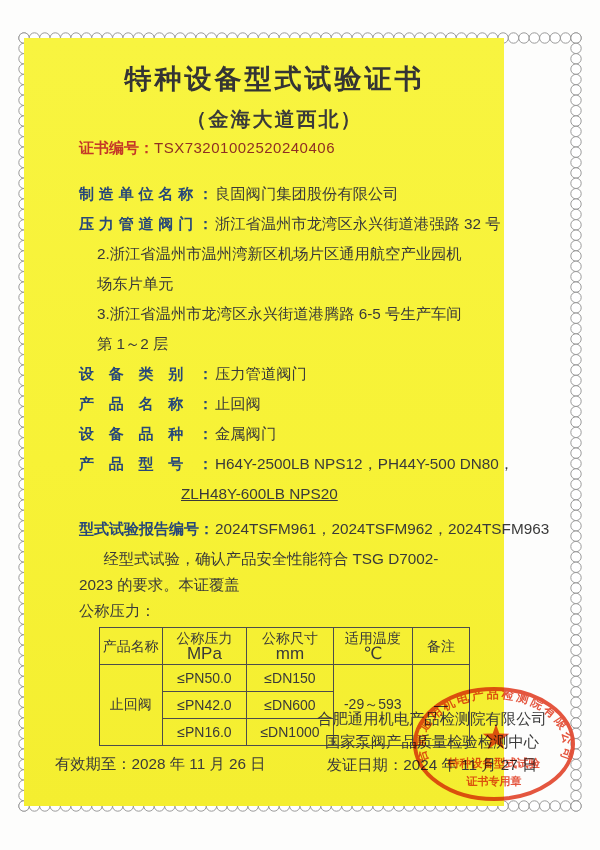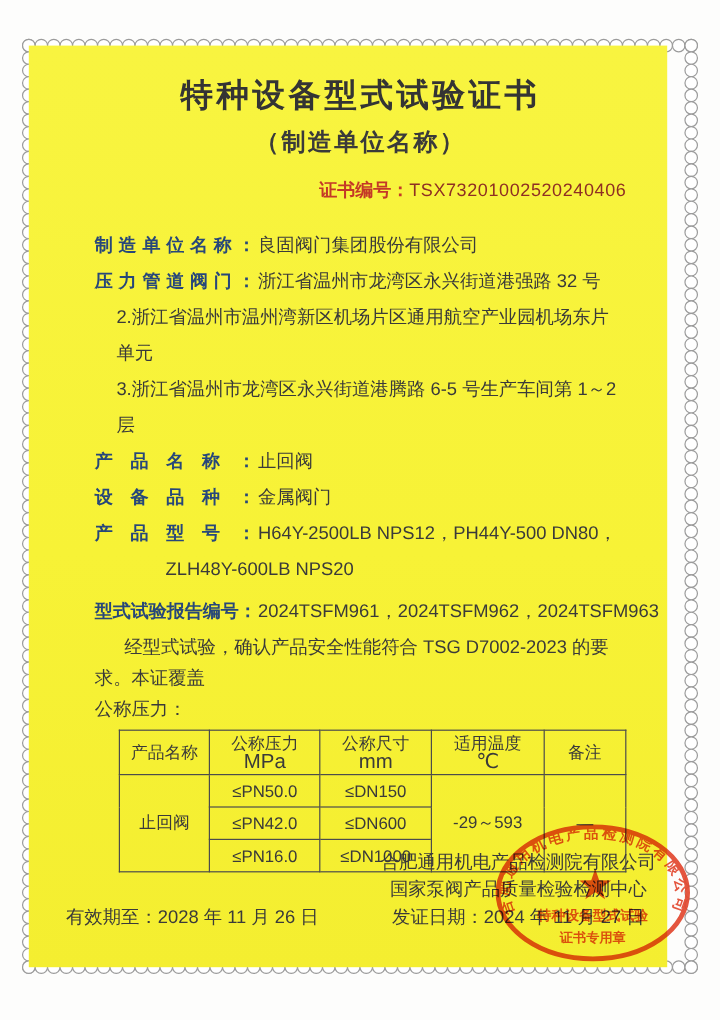--- a/index.html
+++ b/index.html
@@ -3,39 +3,39 @@
 <meta charset="utf-8">
 <style>
   html,body{margin:0;padding:0;}
   body{
     width:600px;height:850px;position:relative;background:#fdfdfc;
     font-family:"Liberation Sans","DejaVu Sans",sans-serif;
     overflow:hidden;
   }
   #scallops{position:absolute;left:0;top:0;width:600px;height:850px;z-index:0;}
   .sheet{
-    position:absolute;left:24px;top:38px;width:532px;height:768px;z-index:1;
+    position:absolute;left:24px;top:38px;width:480px;height:768px;z-index:1;
     background:linear-gradient(180deg,#f8f440 0%,#f7f236 55%,#f4ee30 100%);
   }
   .content{position:absolute;inset:0;padding:24px 34px 0 55px;box-sizing:border-box;}
   .title{text-align:center;font-size:27px;font-weight:700;color:#343434;letter-spacing:3px;line-height:34px;}
   .subtitle{text-align:center;font-size:20px;font-weight:700;color:#3a3a3a;letter-spacing:2px;line-height:28px;margin-top:9px;}
-  .cert-no{text-align:right;font-size:15px;line-height:22px;margin-top:15px;color:#c43828;font-weight:700;}
+  .cert-no{text-align:left;font-size:15px;line-height:22px;margin-top:4px;color:#c43828;font-weight:700;}
   .cert-no .num{color:#8f2f23;font-weight:400;letter-spacing:.5px;}
   .fields{margin-top:20px;font-size:15.3px;line-height:30px;color:#3a3a3a;}
   .frow{white-space:nowrap;}
   .flabel{
     display:inline-block;width:134px;vertical-align:bottom;
     color:#27477a;font-weight:700;font-size:15px;
     text-align:justify;text-align-last:justify;
   }
   .fvalue{color:#3a3a3a;margin-left:2px;}
   .addr{margin-left:18px;}
   .addr.indent{margin-left:42px;}
-  .cont{margin-left:59px;}
+  .cont{margin-left:102px;text-decoration:underline;}
   .report{margin-top:5px;}
   .statement{margin-top:2px;font-size:15.3px;line-height:26px;color:#3a3a3a;}
   .statement .l1{text-indent:1.6em;}
   .ctable{border-collapse:collapse;margin-left:20px;margin-top:3px;color:#3a3a3a;}
   .ctable td,.ctable th{border:1px solid #4c4c4c;text-align:center;vertical-align:middle;font-weight:400;padding:0 2px;}
   .ctable th{height:36px;font-size:14px;line-height:15px;margin-top:21px;}
   .ctable td{height:26px;font-size:14px;}
   .ctable .unit{font-size:17px;}
   .c1{width:86px;} .c2{width:96px;} .c3{width:96px;} .c4{width:107px;} .c5{width:77px;}
   .issuer{position:absolute;left:252px;top:669px;width:312px;text-align:center;
@@ -304,35 +304,38 @@
     <circle cx="576" cy="774.8648648648648" r="5.2" fill="#ffffff" stroke="#9b9b9b" stroke-width="1"></circle>
     <circle cx="576" cy="785.2432432432433" r="5.2" fill="#ffffff" stroke="#9b9b9b" stroke-width="1"></circle>
     <circle cx="576" cy="795.6216216216217" r="5.2" fill="#ffffff" stroke="#9b9b9b" stroke-width="1"></circle>
     <circle cx="576" cy="806" r="5.2" fill="#ffffff" stroke="#9b9b9b" stroke-width="1"></circle>
   </svg>
 
 <div class="sheet">
   <div class="content">
 
     <div class="title">特种设备型式试验证书</div>
-    <div class="subtitle">（制造单位名称）</div>
+    <div class="subtitle">（金海大道西北）</div>
 
     <div class="cert-no">
       <span>证书编号：</span><span class="num">TSX73201002520240406</span>
     </div>
 
     <div class="fields">
       <div class="frow">
         <span class="flabel">制造单位名称：</span><span class="fvalue">良固阀门集团股份有限公司</span>
       </div>
       <div class="frow">
         <span class="flabel">压力管道阀门：</span><span class="fvalue">浙江省温州市龙湾区永兴街道港强路 32 号</span>
       </div>
       <div class="addr">2.浙江省温州市温州湾新区机场片区通用航空产业园机场东片单元</div>
       <div class="addr">3.浙江省温州市龙湾区永兴街道港腾路 6-5 号生产车间第 1～2 层</div>
+      <div class="frow">
+        <span class="flabel">设备类别：</span><span class="fvalue">压力管道阀门</span>
+      </div>
       <div class="frow">
         <span class="flabel">产品名称：</span><span class="fvalue">止回阀</span>
       </div>
       <div class="frow">
         <span class="flabel">设备品种：</span><span class="fvalue">金属阀门</span>
       </div>
       <div class="frow">
         <span class="flabel">产品型号：</span><span class="fvalue">H64Y-2500LB NPS12，PH44Y-500 DN80，</span>
       </div>
       <div class="cont">ZLH48Y-600LB NPS20</div>

